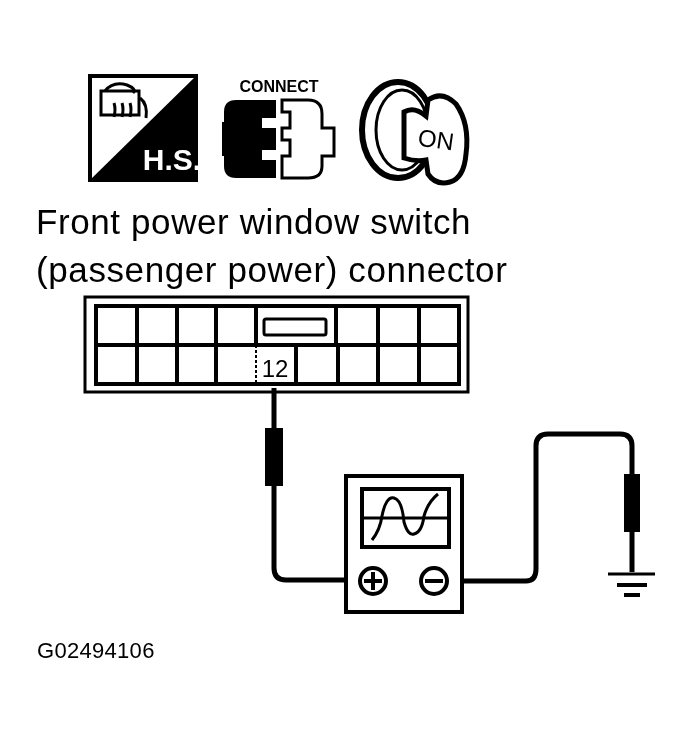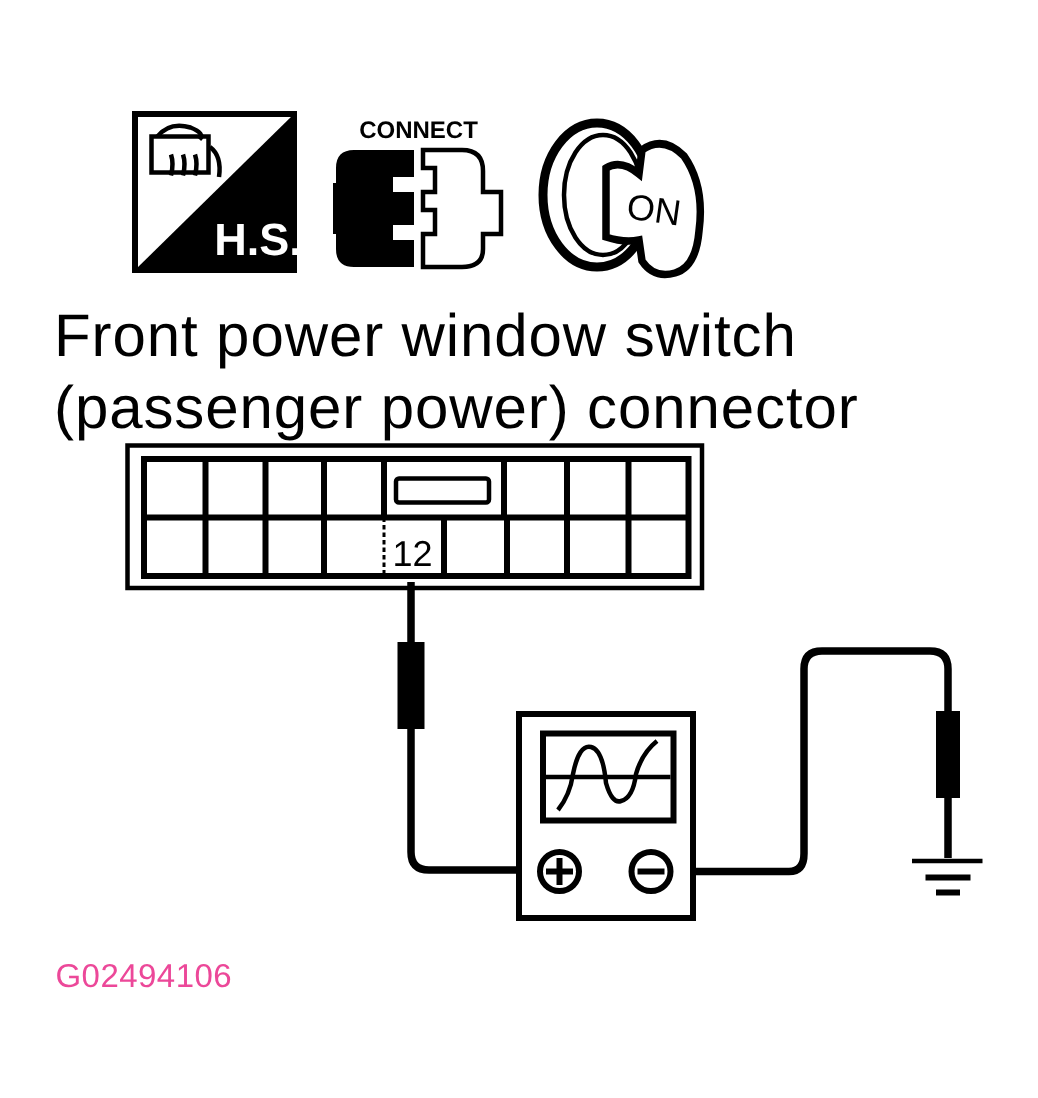--- a/index.html
+++ b/index.html
@@ -1,19 +1,19 @@
 <!DOCTYPE html>
 <html><head>
   <meta charset="utf-8">
   <style>
     html, body { margin: 0; padding: 0; background: #ffffff; }
     body { width: 692px; height: 732px; position: relative; overflow: hidden; font-family: "Liberation Sans", sans-serif; }
     svg { position: absolute; left: 0; top: 0; }
-    .title { position: absolute; left: 36px; font-family: "Liberation Sans", sans-serif; font-size: 40px; color: #000; letter-spacing: 0.6px; white-space: nowrap; line-height: 1; }
-    .code { position: absolute; left: 37px; top: 638px; font-family: "Liberation Sans", sans-serif; font-size: 22px; color: #ec4899; letter-spacing: 0.3px; }
+    .title { position: absolute; left: 36px; font-family: "Liberation Sans", sans-serif; font-size: 35px; color: #000; letter-spacing: 0.6px; white-space: nowrap; line-height: 1; }
+    .code { position: absolute; left: 37px; top: 638px; font-family: "Liberation Sans", sans-serif; font-size: 22px; color: #000000; letter-spacing: 0.3px; }
   </style>
 </head>
 <body>
 
 <svg width="692" height="732" viewBox="0 0 692 732">
 
   <g>
     <rect x="90" y="76" width="106" height="104" fill="#fff" stroke="#000" stroke-width="4"></rect>
     <polygon points="196,76 196,180 90,180" fill="#000"></polygon>
 

